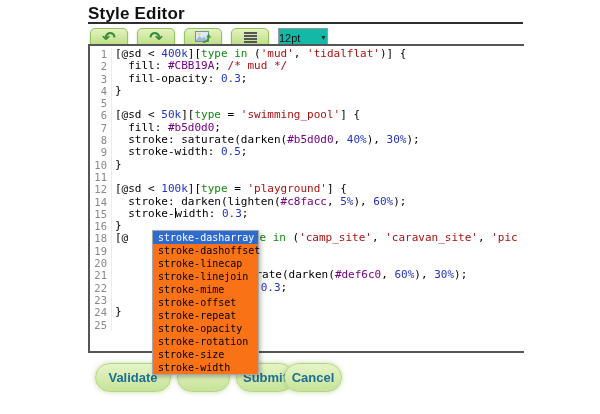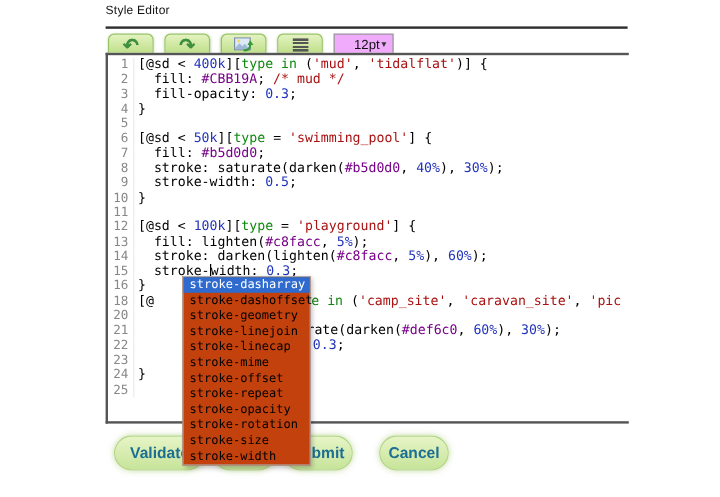--- a/index.html
+++ b/index.html
@@ -1,60 +1,60 @@
 <!DOCTYPE html>
 <html><head>
 <meta charset="utf-8">
 <style>
   * { margin:0; padding:0; box-sizing:border-box; }
   html,body { width:600px; height:414px; background:#fff; overflow:hidden;
               font-family:"Liberation Sans", sans-serif; position:relative; }
 
   .panel { position:absolute; left:88px; top:4px; width:437px; }
-  .title { font-size:10px; font-weight:normal; color:#111; letter-spacing:0.2px; }
+  .title { font-size:17px; font-weight:bold; color:#111; letter-spacing:0.2px; }
   .rule  { position:absolute; top:18px; left:0; width:435px; height:2px; background:#2e2e2e; }
 
   .toolbar { position:absolute; top:23px; left:2px; display:flex; align-items:center; gap:9px; height:21px; }
   .tb-btn { width:38px; height:20px; border:1px solid #94c25e; border-radius:5px;
             background:linear-gradient(#e3f2c0,#b9dc80); display:flex; align-items:center; justify-content:center;
             box-shadow:0 1px 2px rgba(120,160,70,.45); cursor:pointer; }
   .arrow-glyph { font-size:16px; font-weight:bold; color:#3e8e3e; line-height:1;
                  text-shadow:0 0 0.6px #3e8e3e; font-family:"DejaVu Sans", sans-serif; }
   .lines-icon { width:13px; height:11px;
                 background:repeating-linear-gradient(to bottom,#555 0,#555 2px,transparent 2px,transparent 3px); }
-  .font-select { width:50px; height:20px; background:#f0abfc; border:1px solid #9a9a9a;
-                 display:flex; align-items:center; justify-content:space-between; padding:0 16px;
+  .font-select { width:50px; height:20px; background:#14b8a6; border:1px solid #9a9a9a;
+                 display:flex; align-items:center; justify-content:space-between; padding:0 0;
                  font-size:11px; color:#111; cursor:pointer; }
   .font-select .arr { font-size:7px; color:#333; }
 
   .editor { position:absolute; top:40px; left:0; width:436px; height:309px;
             border:2px solid #555; border-right:none; background:#fff; overflow:hidden; padding-top:2px; }
   .cl { display:flex; height:12.3px; line-height:12.3px;
         font-family:"DejaVu Sans Mono", monospace; font-size:11px; white-space:pre; }
   .ln { flex:none; width:22px; text-align:right; padding-right:4px; color:#888;
         font-size:10.5px; border-right:1px solid #ececec; }
   .lc { padding-left:3px; white-space:pre; overflow:hidden; flex:1; position:relative; }
   .gap { display:inline-block; }
   .caret { display:inline-block; width:1px; height:10px; background:#000; vertical-align:-1px; }
 
-  .popup { position:absolute; left:152px; top:230px; width:107px; background:#c2410c;
+  .popup { position:absolute; left:152px; top:230px; width:107px; background:#f97316;
            border:1px solid #a8a8a8; box-shadow:2px 2px 4px rgba(0,0,0,.25); z-index:10;
            font-family:"DejaVu Sans Mono", monospace; font-size:10px; }
   .popup-item { height:13px; line-height:13px; padding-left:5px; color:#000; cursor:pointer; white-space:pre; }
   .popup-item.sel { color:#fff; }
 
   .fbtn { position:absolute; top:363px; height:29px; border-radius:15px;
           background:linear-gradient(#e6f4c6,#c7e49a); border:1px solid #b2d584;
           color:#1c6f93; font-weight:bold; font-size:13px;
           display:flex; align-items:center; justify-content:center;
           box-shadow:0 0 5px rgba(150,190,90,.55); cursor:pointer; z-index:2; }
   .fb0 { left:95px;  width:76px; }
   .fb1 { left:177px; width:53px; }
   .fb2 { left:236px; width:58px; }
-  .fb3 { left:316px; width:58px; }
+  .fb3 { left:284px; width:58px; }
 </style>
 </head>
 <body>
 
 <div class="panel">
   <div class="title">Style Editor</div>
   <div class="rule"></div>
 
   <div class="toolbar">
     <div class="tb-btn">
@@ -87,40 +87,39 @@
       <div class="cl"><span class="ln" style="color: rgb(136, 136, 136);">3</span><span class="lc"><span style="color: rgb(0, 0, 0);">  fill-opacity: </span><span style="color: rgb(34, 51, 187);">0.3</span><span style="color: rgb(0, 0, 0);">;</span></span></div>
       <div class="cl"><span class="ln" style="color: rgb(136, 136, 136);">4</span><span class="lc"><span style="color: rgb(0, 0, 0);">}</span></span></div>
       <div class="cl"><span class="ln" style="color: rgb(136, 136, 136);">5</span><span class="lc"></span></div>
       <div class="cl"><span class="ln" style="color: rgb(136, 136, 136);">6</span><span class="lc"><span style="color: rgb(0, 0, 0);">[@sd &lt; </span><span style="color: rgb(34, 51, 187);">50k</span><span style="color: rgb(0, 0, 0);">][</span><span style="color: rgb(17, 136, 17);">type</span><span style="color: rgb(0, 0, 0);"> = </span><span style="color: rgb(170, 17, 17);">'swimming_pool'</span><span style="color: rgb(0, 0, 0);">] {</span></span></div>
       <div class="cl"><span class="ln" style="color: rgb(136, 136, 136);">7</span><span class="lc"><span style="color: rgb(0, 0, 0);">  fill: </span><span style="color: rgb(119, 0, 136);">#b5d0d0</span><span style="color: rgb(0, 0, 0);">;</span></span></div>
       <div class="cl"><span class="ln" style="color: rgb(136, 136, 136);">8</span><span class="lc"><span style="color: rgb(0, 0, 0);">  stroke: saturate(darken(</span><span style="color: rgb(119, 0, 136);">#b5d0d0</span><span style="color: rgb(0, 0, 0);">, </span><span style="color: rgb(34, 51, 187);">40%</span><span style="color: rgb(0, 0, 0);">), </span><span style="color: rgb(34, 51, 187);">30%</span><span style="color: rgb(0, 0, 0);">);</span></span></div>
       <div class="cl"><span class="ln" style="color: rgb(136, 136, 136);">9</span><span class="lc"><span style="color: rgb(0, 0, 0);">  stroke-width: </span><span style="color: rgb(34, 51, 187);">0.5</span><span style="color: rgb(0, 0, 0);">;</span></span></div>
       <div class="cl"><span class="ln" style="color: rgb(136, 136, 136);">10</span><span class="lc"><span style="color: rgb(0, 0, 0);">}</span></span></div>
       <div class="cl"><span class="ln" style="color: rgb(136, 136, 136);">11</span><span class="lc"></span></div>
       <div class="cl"><span class="ln" style="color: rgb(136, 136, 136);">12</span><span class="lc"><span style="color: rgb(0, 0, 0);">[@sd &lt; </span><span style="color: rgb(34, 51, 187);">100k</span><span style="color: rgb(0, 0, 0);">][</span><span style="color: rgb(17, 136, 17);">type</span><span style="color: rgb(0, 0, 0);"> = </span><span style="color: rgb(170, 17, 17);">'playground'</span><span style="color: rgb(0, 0, 0);">] {</span></span></div>
-      <div class="cl"><span class="ln" style="color: rgb(136, 136, 136);">13</span><span class="lc"><span style="color: rgb(0, 0, 0);">  fill: lighten(</span><span style="color: rgb(119, 0, 136);">#c8facc</span><span style="color: rgb(0, 0, 0);">, </span><span style="color: rgb(34, 51, 187);">5%</span><span style="color: rgb(0, 0, 0);">);</span></span></div>
       <div class="cl"><span class="ln" style="color: rgb(136, 136, 136);">14</span><span class="lc"><span style="color: rgb(0, 0, 0);">  stroke: darken(lighten(</span><span style="color: rgb(119, 0, 136);">#c8facc</span><span style="color: rgb(0, 0, 0);">, </span><span style="color: rgb(34, 51, 187);">5%</span><span style="color: rgb(0, 0, 0);">), </span><span style="color: rgb(34, 51, 187);">60%</span><span style="color: rgb(0, 0, 0);">);</span></span></div>
       <div class="cl"><span class="ln" style="color: rgb(136, 136, 136);">15</span><span class="lc"><span style="color: rgb(0, 0, 0);">  stroke-</span><span class="caret"></span><span style="color: rgb(0, 0, 0);">width: </span><span style="color: rgb(34, 51, 187);">0.3</span><span style="color: rgb(0, 0, 0);">;</span></span></div>
       <div class="cl"><span class="ln" style="color: rgb(136, 136, 136);">16</span><span class="lc"><span style="color: rgb(0, 0, 0);">}</span></span></div>
       <div class="cl"><span class="ln" style="color: rgb(136, 136, 136);">18</span><span class="lc"><span style="color: rgb(0, 0, 0);">[@</span><span class="gap" style="width: 19.8ch;"></span><span style="color: rgb(17, 136, 17);">e</span><span style="color: rgb(0, 0, 0);"> </span><span style="color: rgb(17, 136, 17);">in</span><span style="color: rgb(0, 0, 0);"> (</span><span style="color: rgb(170, 17, 17);">'camp_site'</span><span style="color: rgb(0, 0, 0);">, </span><span style="color: rgb(170, 17, 17);">'caravan_site'</span><span style="color: rgb(0, 0, 0);">, </span><span style="color: rgb(170, 17, 17);">'pic</span></span></div>
+      <div class="cl"><span class="ln" style="color: rgb(136, 136, 136);">19</span><span class="lc"></span></div>
       <div class="cl"><span class="ln" style="color: rgb(136, 136, 136);">20</span><span class="lc"></span></div>
       <div class="cl"><span class="ln" style="color: rgb(136, 136, 136);">21</span><span class="lc"><span class="gap" style="width: 21.2ch;"></span><span style="color: rgb(0, 0, 0);">rate(darken(</span><span style="color: rgb(119, 0, 136);">#def6c0</span><span style="color: rgb(0, 0, 0);">, </span><span style="color: rgb(34, 51, 187);">60%</span><span style="color: rgb(0, 0, 0);">), </span><span style="color: rgb(34, 51, 187);">30%</span><span style="color: rgb(0, 0, 0);">);</span></span></div>
       <div class="cl"><span class="ln" style="color: rgb(136, 136, 136);">22</span><span class="lc"><span class="gap" style="width: 22ch;"></span><span style="color: rgb(34, 51, 187);">0.3</span><span style="color: rgb(0, 0, 0);">;</span></span></div>
       <div class="cl"><span class="ln" style="color: rgb(136, 136, 136);">23</span><span class="lc"></span></div>
       <div class="cl"><span class="ln" style="color: rgb(136, 136, 136);">24</span><span class="lc"><span style="color: rgb(0, 0, 0);">}</span></span></div>
       <div class="cl"><span class="ln" style="color: rgb(136, 136, 136);">25</span><span class="lc"></span></div>
     </div>
 </div>
 
 <div class="popup" id="popup">
     <div class="popup-item sel" style="background: rgb(47, 107, 206);">stroke-dasharray</div>
     <div class="popup-item">stroke-dashoffset</div>
-    <div class="popup-item">stroke-geometry</div>
+    <div class="popup-item">stroke-linecap</div>
     <div class="popup-item">stroke-linejoin</div>
-    <div class="popup-item">stroke-linecap</div>
     <div class="popup-item">stroke-mime</div>
     <div class="popup-item">stroke-offset</div>
     <div class="popup-item">stroke-repeat</div>
     <div class="popup-item">stroke-opacity</div>
     <div class="popup-item">stroke-rotation</div>
     <div class="popup-item">stroke-size</div>
     <div class="popup-item">stroke-width</div>
   </div>
 
 <div id="footer">

